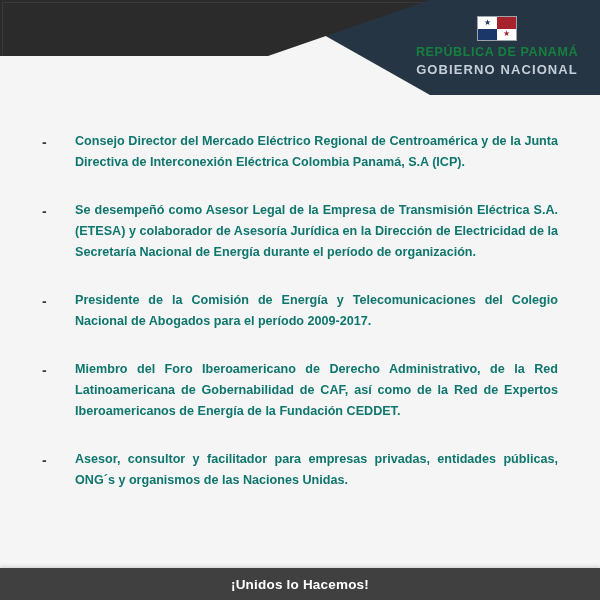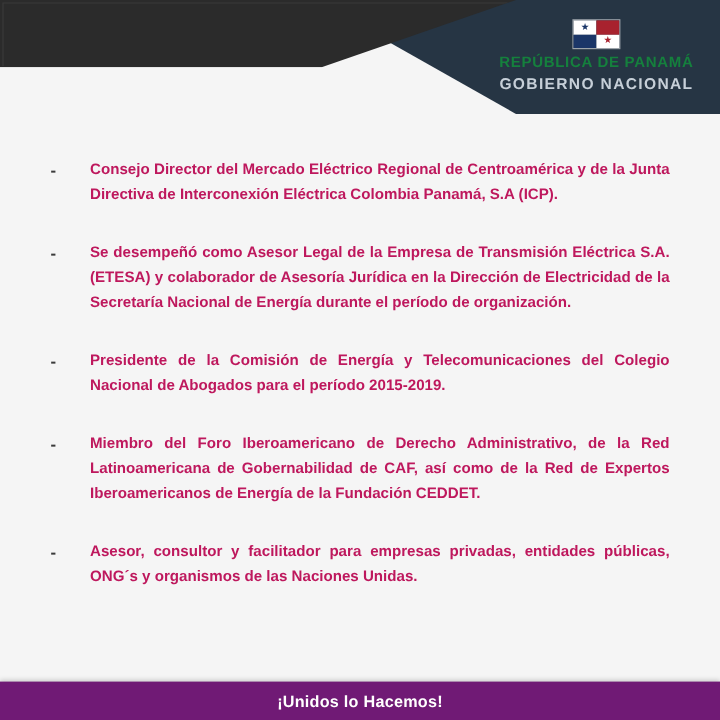--- a/index.html
+++ b/index.html
@@ -166,37 +166,37 @@
     width: 33px;
     color: #3a3a3a;
     font-size: 14px;
     font-weight: bold;
     line-height: 21px;
     padding-top: 1px;
   }
 
   .bullet-text {
     flex: 1 1 auto;
-    color: #be185d;
+    color: #0f766e;
     font-size: 12.6px;
     font-weight: bold;
     line-height: 21px;
     text-align: justify;
     text-justify: inter-word;
     hyphens: none;
   }
 
   
   .footer {
     position: absolute;
     left: 0;
     bottom: 0;
     width: 600px;
     height: 32px;
-    background: #701a75;
+    background: #404040;
     display: flex;
     align-items: center;
     justify-content: center;
     box-shadow: 0 -1px 4px rgba(0,0,0,0.18);
   }
   .footer-text {
     color: #ffffff;
     font-size: 13.5px;
     font-weight: bold;
     letter-spacing: 0.2px;
@@ -241,21 +241,21 @@
       <div class="bullet-text">Consejo Director del Mercado Eléctrico Regional de Centroamérica y de la Junta Directiva de Interconexión Eléctrica Colombia Panamá, S.A (ICP).</div>
     </div>
 
     <div class="bullet">
       <div class="bullet-marker">-</div>
       <div class="bullet-text">Se desempeñó como Asesor Legal de la Empresa de Transmisión Eléctrica S.A. (ETESA) y colaborador de Asesoría Jurídica en la Dirección de Electricidad de la Secretaría Nacional de Energía durante el período de organización.</div>
     </div>
 
     <div class="bullet">
       <div class="bullet-marker">-</div>
-      <div class="bullet-text">Presidente de la Comisión de Energía y Telecomunicaciones del Colegio Nacional de Abogados para el período 2015-2019.</div>
+      <div class="bullet-text">Presidente de la Comisión de Energía y Telecomunicaciones del Colegio Nacional de Abogados para el período 2009-2017.</div>
     </div>
 
     <div class="bullet">
       <div class="bullet-marker">-</div>
       <div class="bullet-text">Miembro del Foro Iberoamericano de Derecho Administrativo, de la Red Latinoamericana de Gobernabilidad de CAF, así como de la Red de Expertos Iberoamericanos de Energía de la Fundación CEDDET.</div>
     </div>
 
     <div class="bullet">
       <div class="bullet-marker">-</div>
       <div class="bullet-text">Asesor, consultor y facilitador para empresas privadas, entidades públicas, ONG´s y organismos de las Naciones Unidas.</div>

